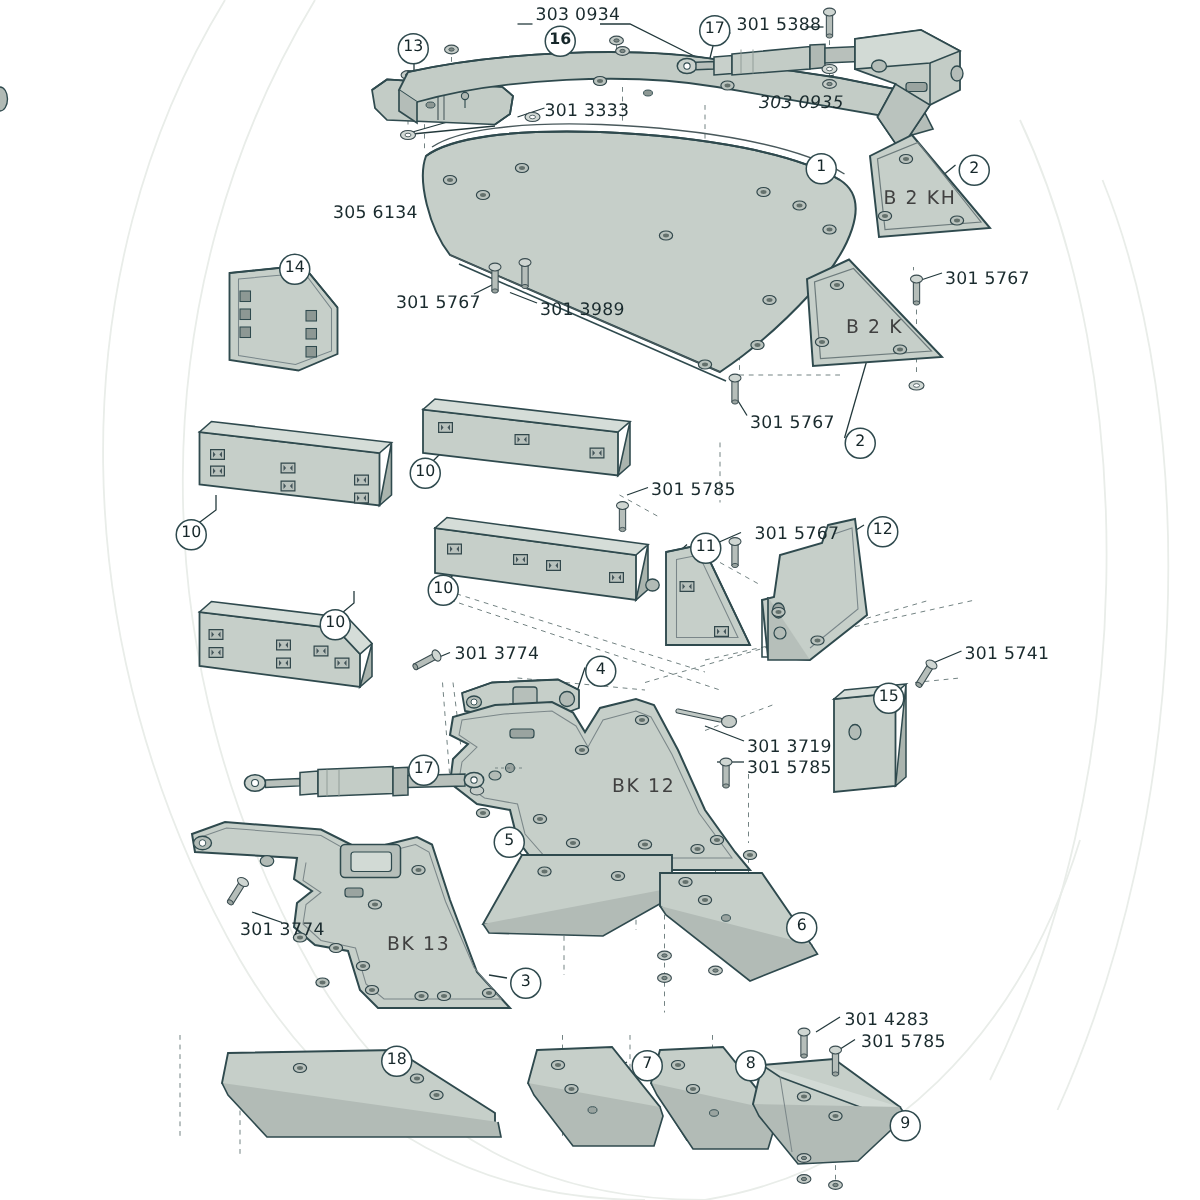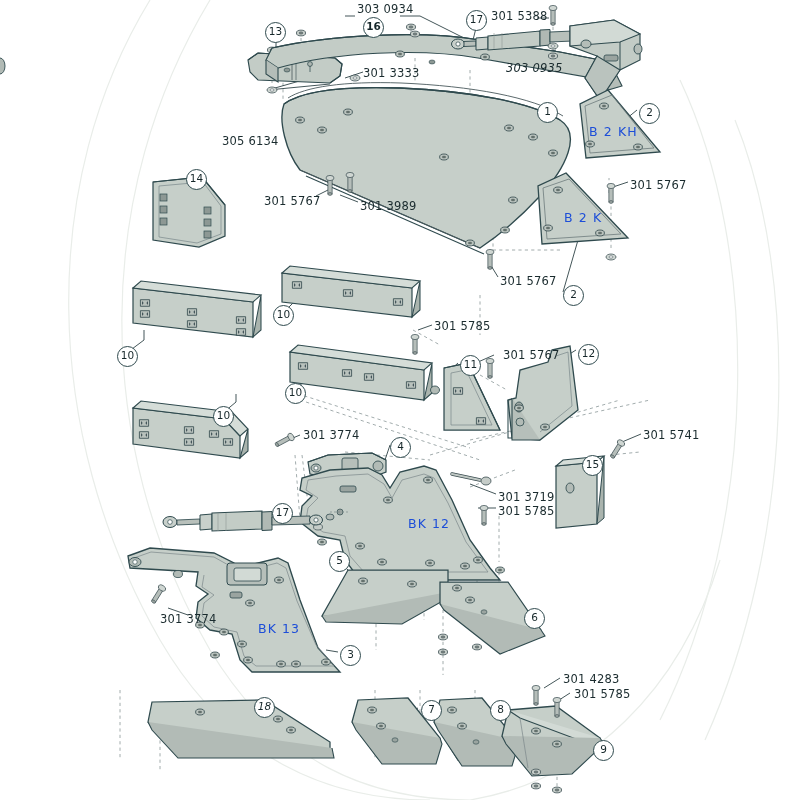--- a/index.html
+++ b/index.html
@@ -4,21 +4,21 @@
 <title>Exploded Parts Diagram</title>
 <style>
   html,body{margin:0;padding:0;background:#ffffff;}
   body{width:800px;height:800px;overflow:hidden;
        font-family:"DejaVu Sans","Liberation Sans",sans-serif;}
   #stage{position:relative;width:800px;height:800px;background:#fff;}
   #stage svg{position:absolute;left:0;top:0;}
   .lbl{position:absolute;font-size:11.5px;color:#1a2b2e;
        font-family:"DejaVu Sans","Liberation Sans",sans-serif;
        white-space:nowrap;letter-spacing:.2px;}
-  .part-txt{position:absolute;font-size:12.5px;color:#1d4ed8;
+  .part-txt{position:absolute;font-size:12.5px;color:#404040;
        font-family:"DejaVu Sans","Liberation Sans",sans-serif;
        white-space:nowrap;letter-spacing:1.1px;}
   .callout{position:absolute;width:19px;height:19px;border-radius:50%;
        background:#ffffff;border:1.15px solid #2f4a4e;color:#16272a;
        font-size:10.5px;line-height:17px;text-align:center;
        font-family:"DejaVu Sans","Liberation Sans",sans-serif;}
 </style>
 </head>
 <body>
 
@@ -537,19 +537,19 @@
   <span class="callout" style="left:285px;top:383px;">10</span>
   <span class="callout" style="left:460px;top:355px;">11</span>
   <span class="callout" style="left:578px;top:344px;">12</span>
   <span class="callout" style="left:213px;top:406px;">10</span>
   <span class="callout" style="left:582px;top:455px;">15</span>
   <span class="callout" style="left:390px;top:437px;">4</span>
   <span class="callout" style="left:272px;top:503px;">17</span>
   <span class="callout" style="left:329px;top:551px;">5</span>
   <span class="callout" style="left:524px;top:608px;">6</span>
   <span class="callout" style="left:340px;top:645px;">3</span>
-  <span class="callout" style="left:254px;top:697px;font-style:italic;">18</span>
+  <span class="callout" style="left:254px;top:697px;">18</span>
   <span class="callout" style="left:421px;top:700px;">7</span>
   <span class="callout" style="left:490px;top:700px;">8</span>
   <span class="callout" style="left:593px;top:740px;">9</span>
 </div>
 
 </div>
 
 </body></html>

